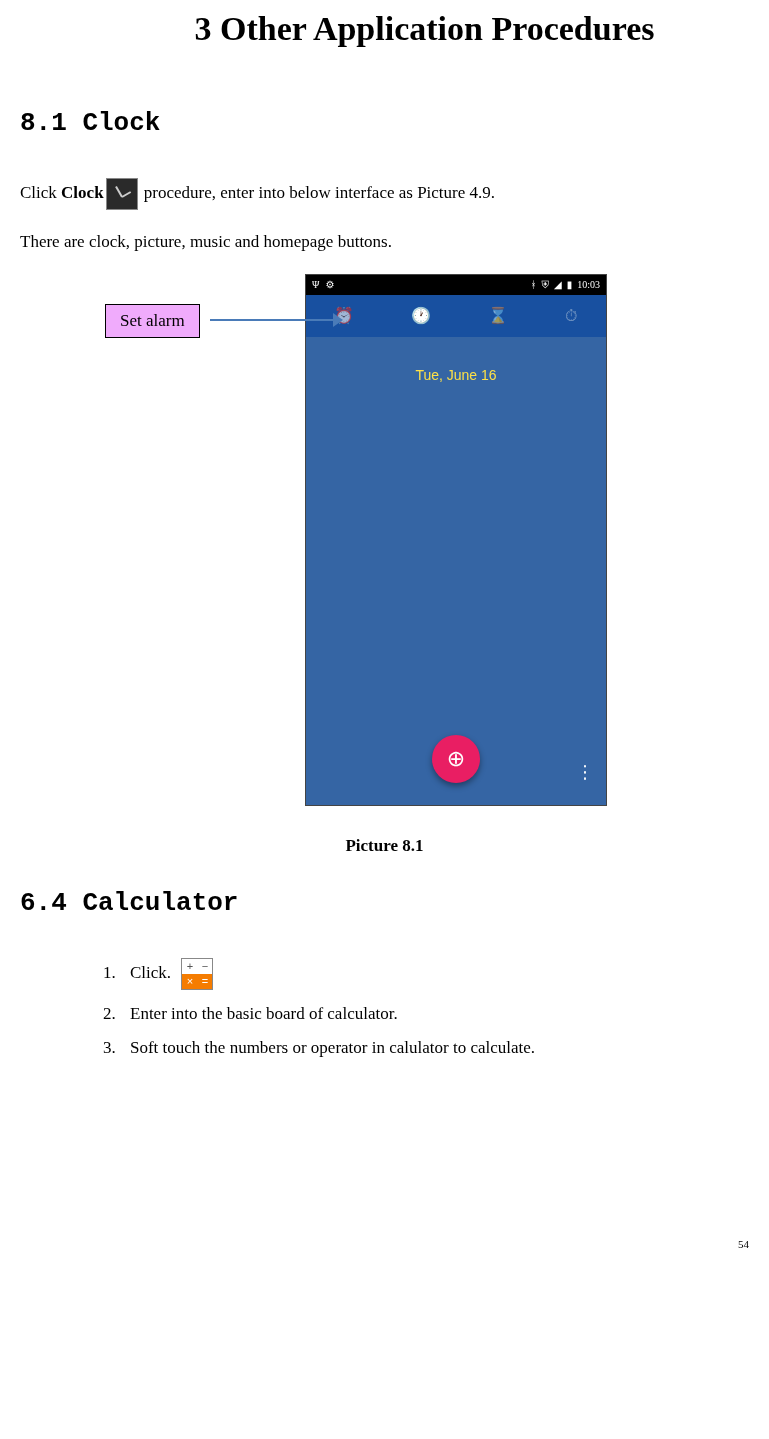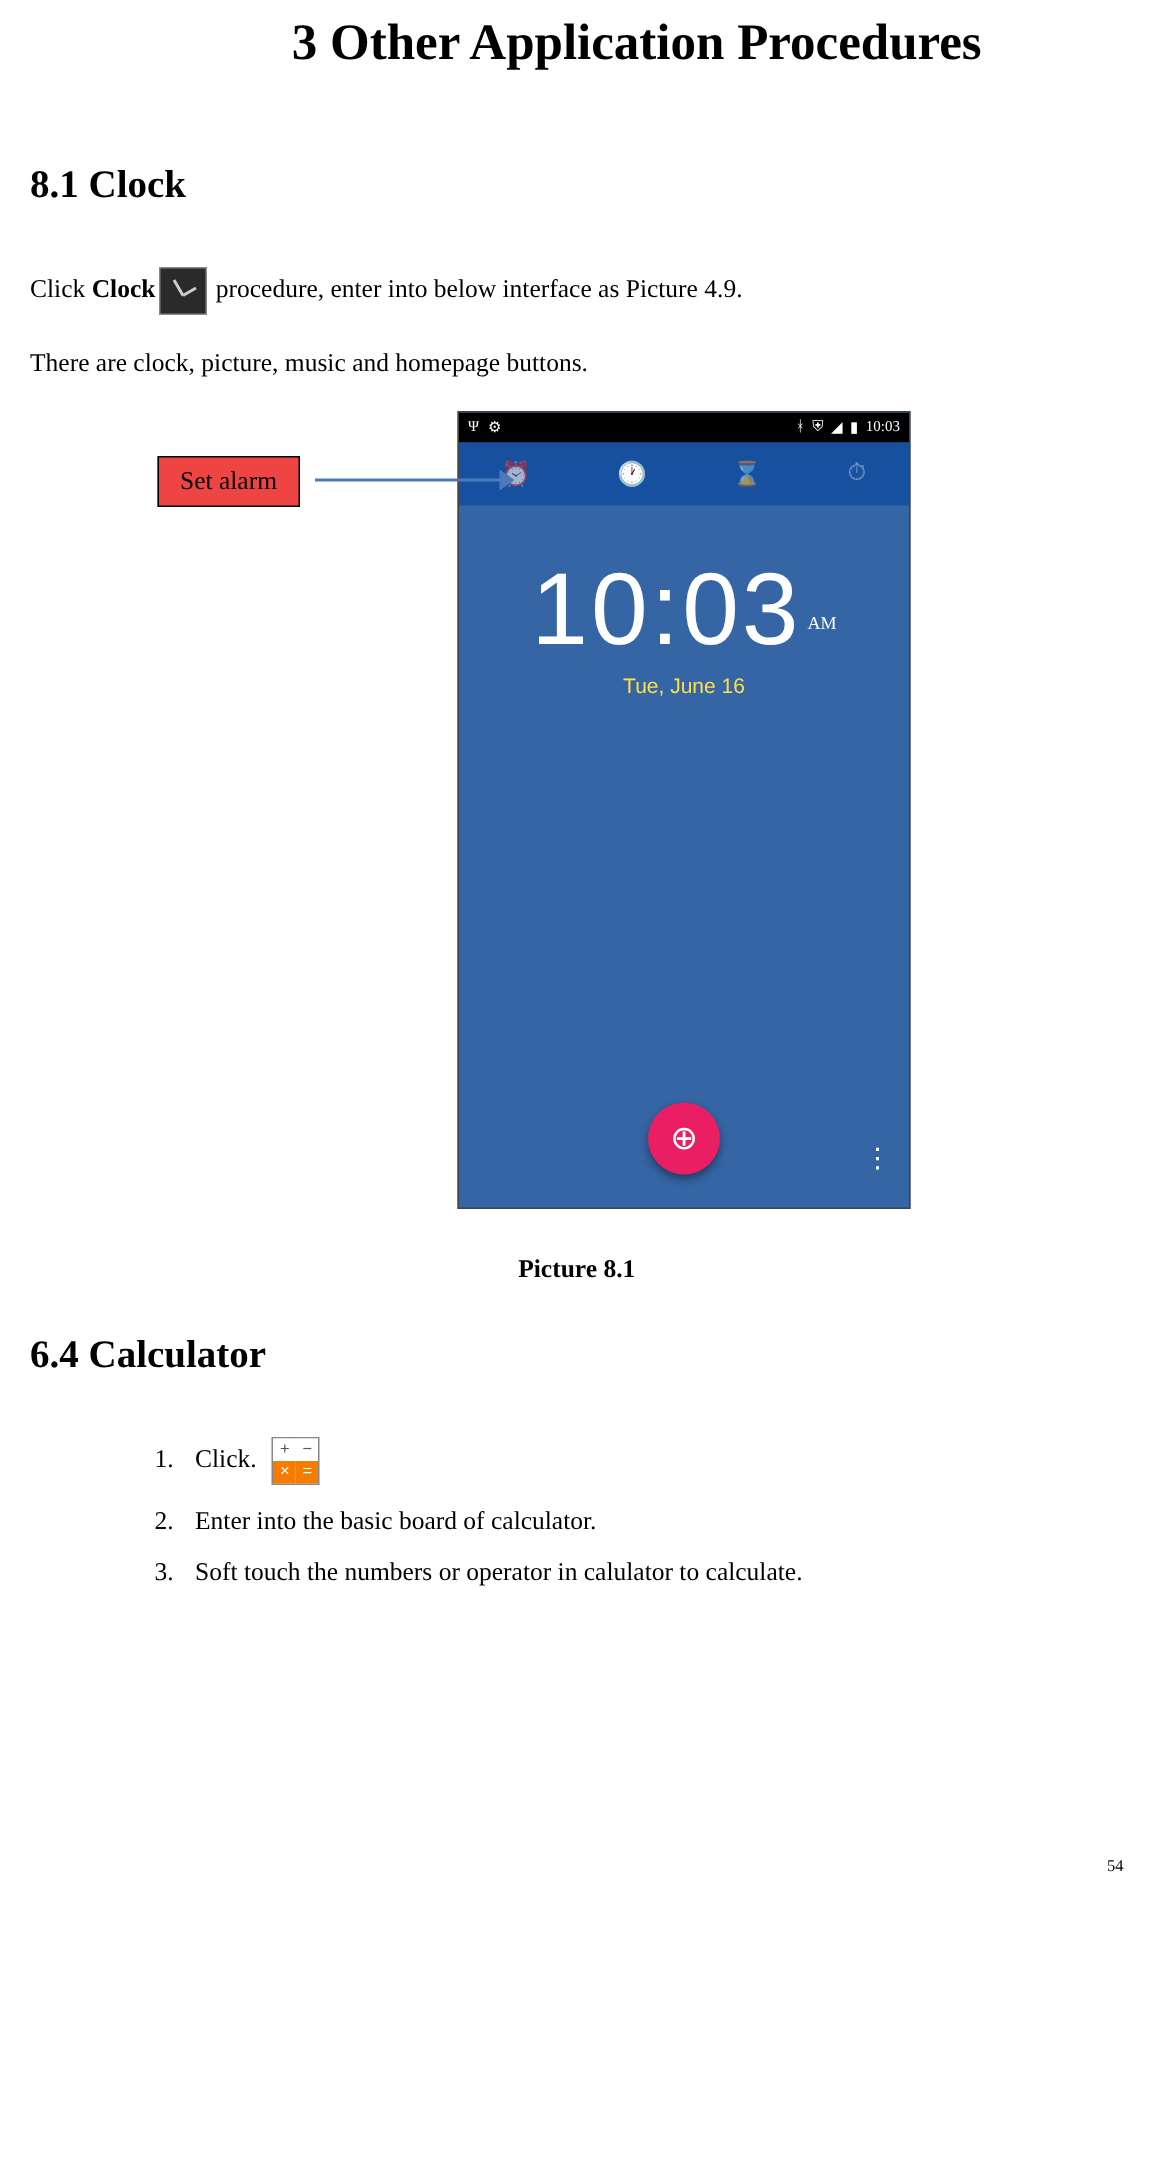--- a/index.html
+++ b/index.html
@@ -13,20 +13,21 @@
     h1 {
       font-size: 34px;
       font-weight: bold;
       text-align: center;
       margin: 10px 0 60px 80px;
     }
     h2 {
       font-size: 26px;
       font-weight: bold;
       margin: 30px 0 40px 0;
+      font-family: Liberation Mono, monospace;
     }
     p {
       font-size: 17px;
       margin: 10px 0 20px 0;
       line-height: 1.4;
     }
     .clock-icon {
       display: inline-block;
       width: 30px;
       height: 30px;
@@ -63,21 +64,21 @@
       margin: 20px 0;
       height: 540px;
     }
     .callout-box {
       position: absolute;
       left: 85px;
       top: 30px;
       border: 1px solid #000;
       padding: 6px 14px;
       font-size: 17px;
-      background: #ef4444;
+      background: #f0abfc;
       z-index: 5;
     }
     .callout-line {
       position: absolute;
       left: 190px;
       top: 45px;
       width: 125px;
       height: 2px;
       background: #4a7bb8;
       z-index: 4;
@@ -249,23 +250,20 @@
         <span>10:03</span>
       </div>
     </div>
     <div class="tabs">
       <span class="tab-item">⏰</span>
       <span class="tab-item active">🕐</span>
       <span class="tab-item">⌛</span>
       <span class="tab-item">⏱</span>
     </div>
     <div class="time-display">
-      <div>
-        <span class="time-big">10:03</span><span class="time-ampm">AM</span>
-      </div>
       <div class="time-date">Tue, June 16</div>
     </div>
     <div class="globe-btn">⊕</div>
     <div class="kebab">⋮</div>
   </div>
 </div>
 
 <p class="caption">Picture 8.1</p>
 
 <h2>6.4 Calculator</h2>

